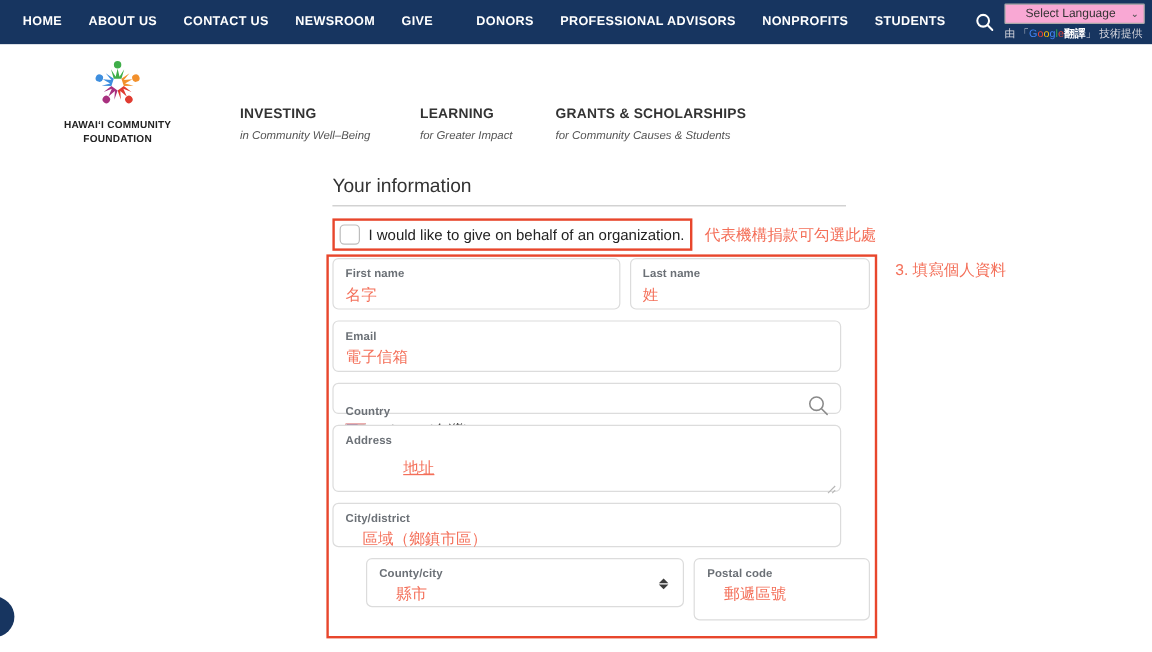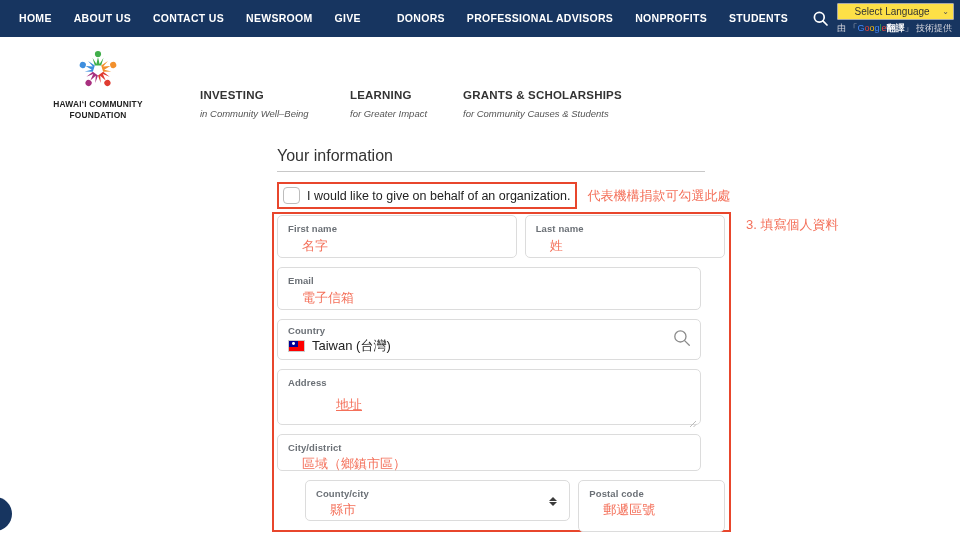--- a/index.html
+++ b/index.html
@@ -38,21 +38,21 @@
     cursor:pointer;
   }
   .nav-search svg { display:block; }
 
   .lang-wrap {
     display:flex; flex-direction:column; align-items:flex-start;
     margin-right:6px;
   }
   .lang-select {
     width:117px; height:17px;
-    background:#fde047;
+    background:#f9a8d4;
     border:1px solid #a9a9a9;
     border-radius:1px;
     display:flex; align-items:center;
     font-size:10px; color:#333;
     padding:0 4px;
     position:relative;
     cursor:pointer;
   }
   .lang-select .lbl { flex:1; text-align:center; color:#333; font-size:10px; }
   .lang-select .chev { font-size:8px; color:#555; }
@@ -149,33 +149,33 @@
     background:#fff;
     padding:7px 10px 6px 10px;
     position:relative;
   }
   .field .lab {
     font-size:9.5px; color:#6b7076; font-weight:bold; letter-spacing:0.1px;
     line-height:12px;
   }
   .field .val {
     font-size:13px; color:#f4705a;
-    margin-top:2px; margin-left:14px;
+    margin-top:2px; 
     line-height:17px; min-height:17px;
     white-space:nowrap;
   }
   .field .val-flag {
     font-size:13px; color:#222; margin-top:1px;
     display:flex; align-items:center; line-height:17px;
   }
 
   .f-first { width:243px; height:43px; margin-right:8px; }
   .f-last  { width:203px; height:43px; }
   .f-email { width:424px; height:43px; }
-  .f-country { width:424px; height:41px; padding-top:5px; }
+  .f-country { width:424px; height:19px; padding-top:18px; }
   .f-address { width:424px; height:56px; }
   .f-citydistrict { width:424px; height:37px; }
   .f-county { width:268px; height:41px; margin-right:8px;margin-left:28px; }
   .f-postal { width:148px; height:52px; }
 
   .f-country .val-flag { margin-top:0; }
   .f-address .val { margin-top:7px; margin-left:48px;text-decoration:underline; }
   .f-citydistrict .val { margin-top:1px; margin-left:14px; }
   .f-county .val { margin-top:1px; margin-left:14px; }
   .f-postal .val { margin-top:1px; margin-left:14px; }

